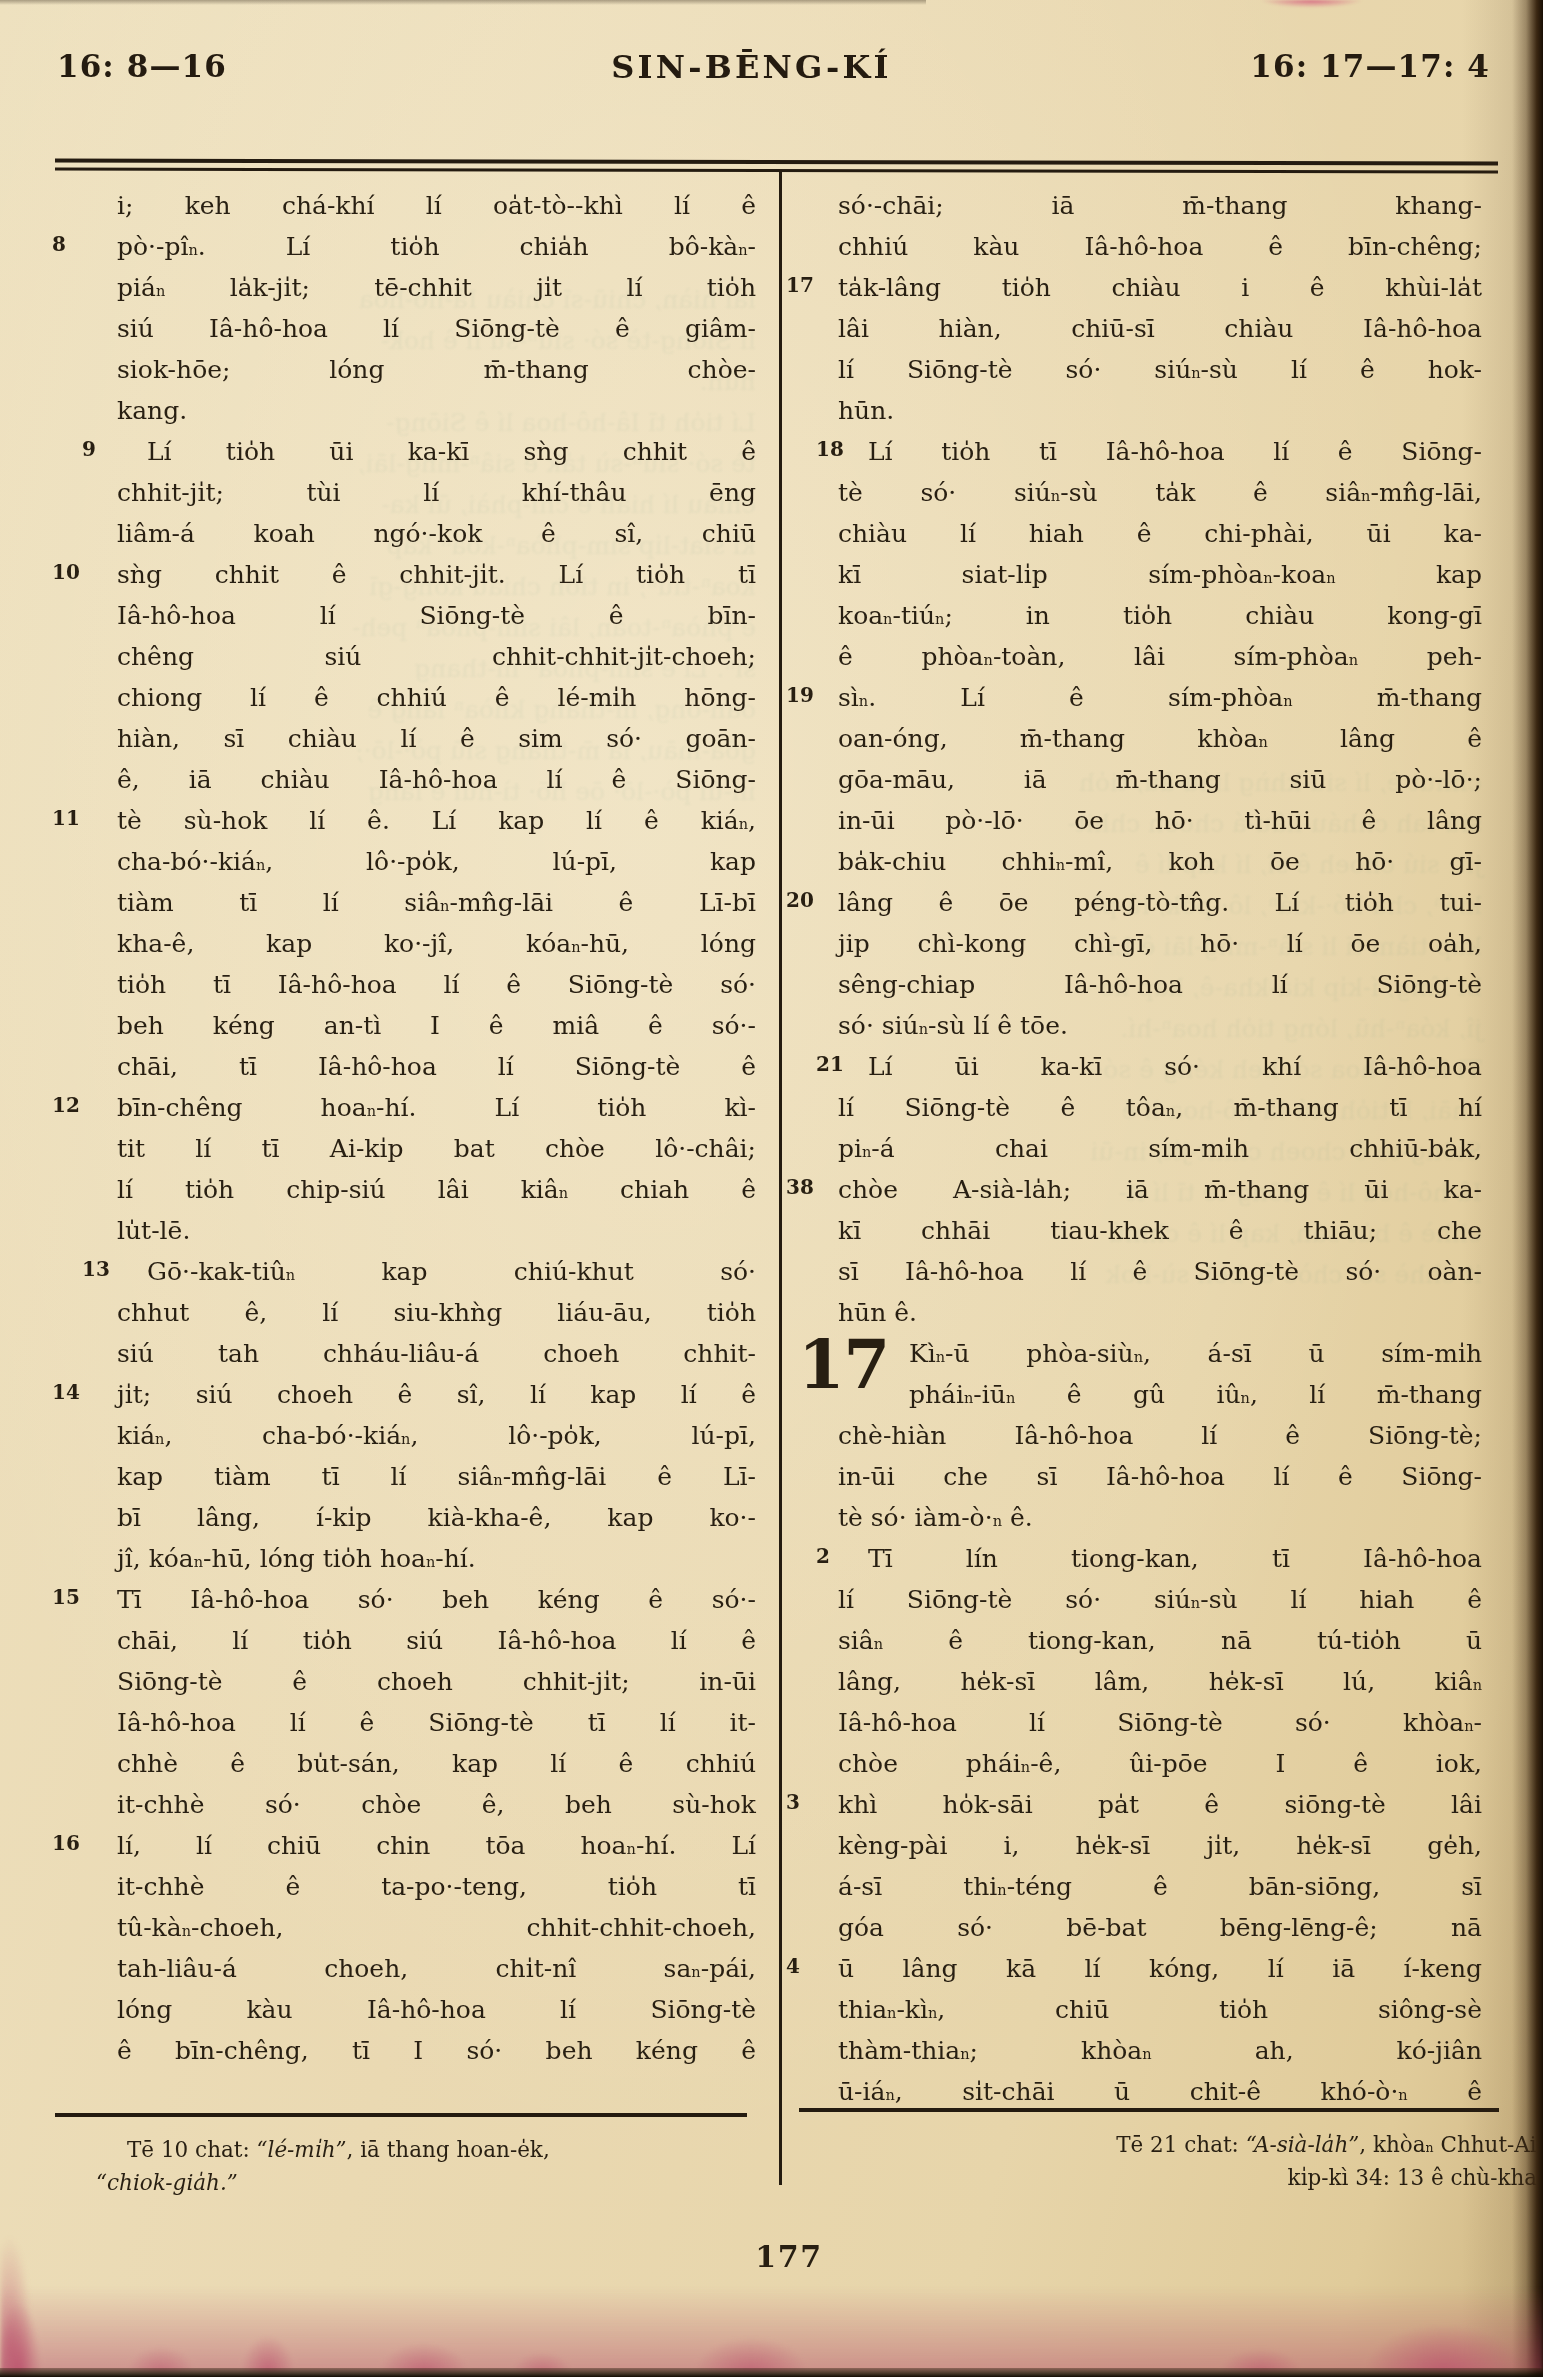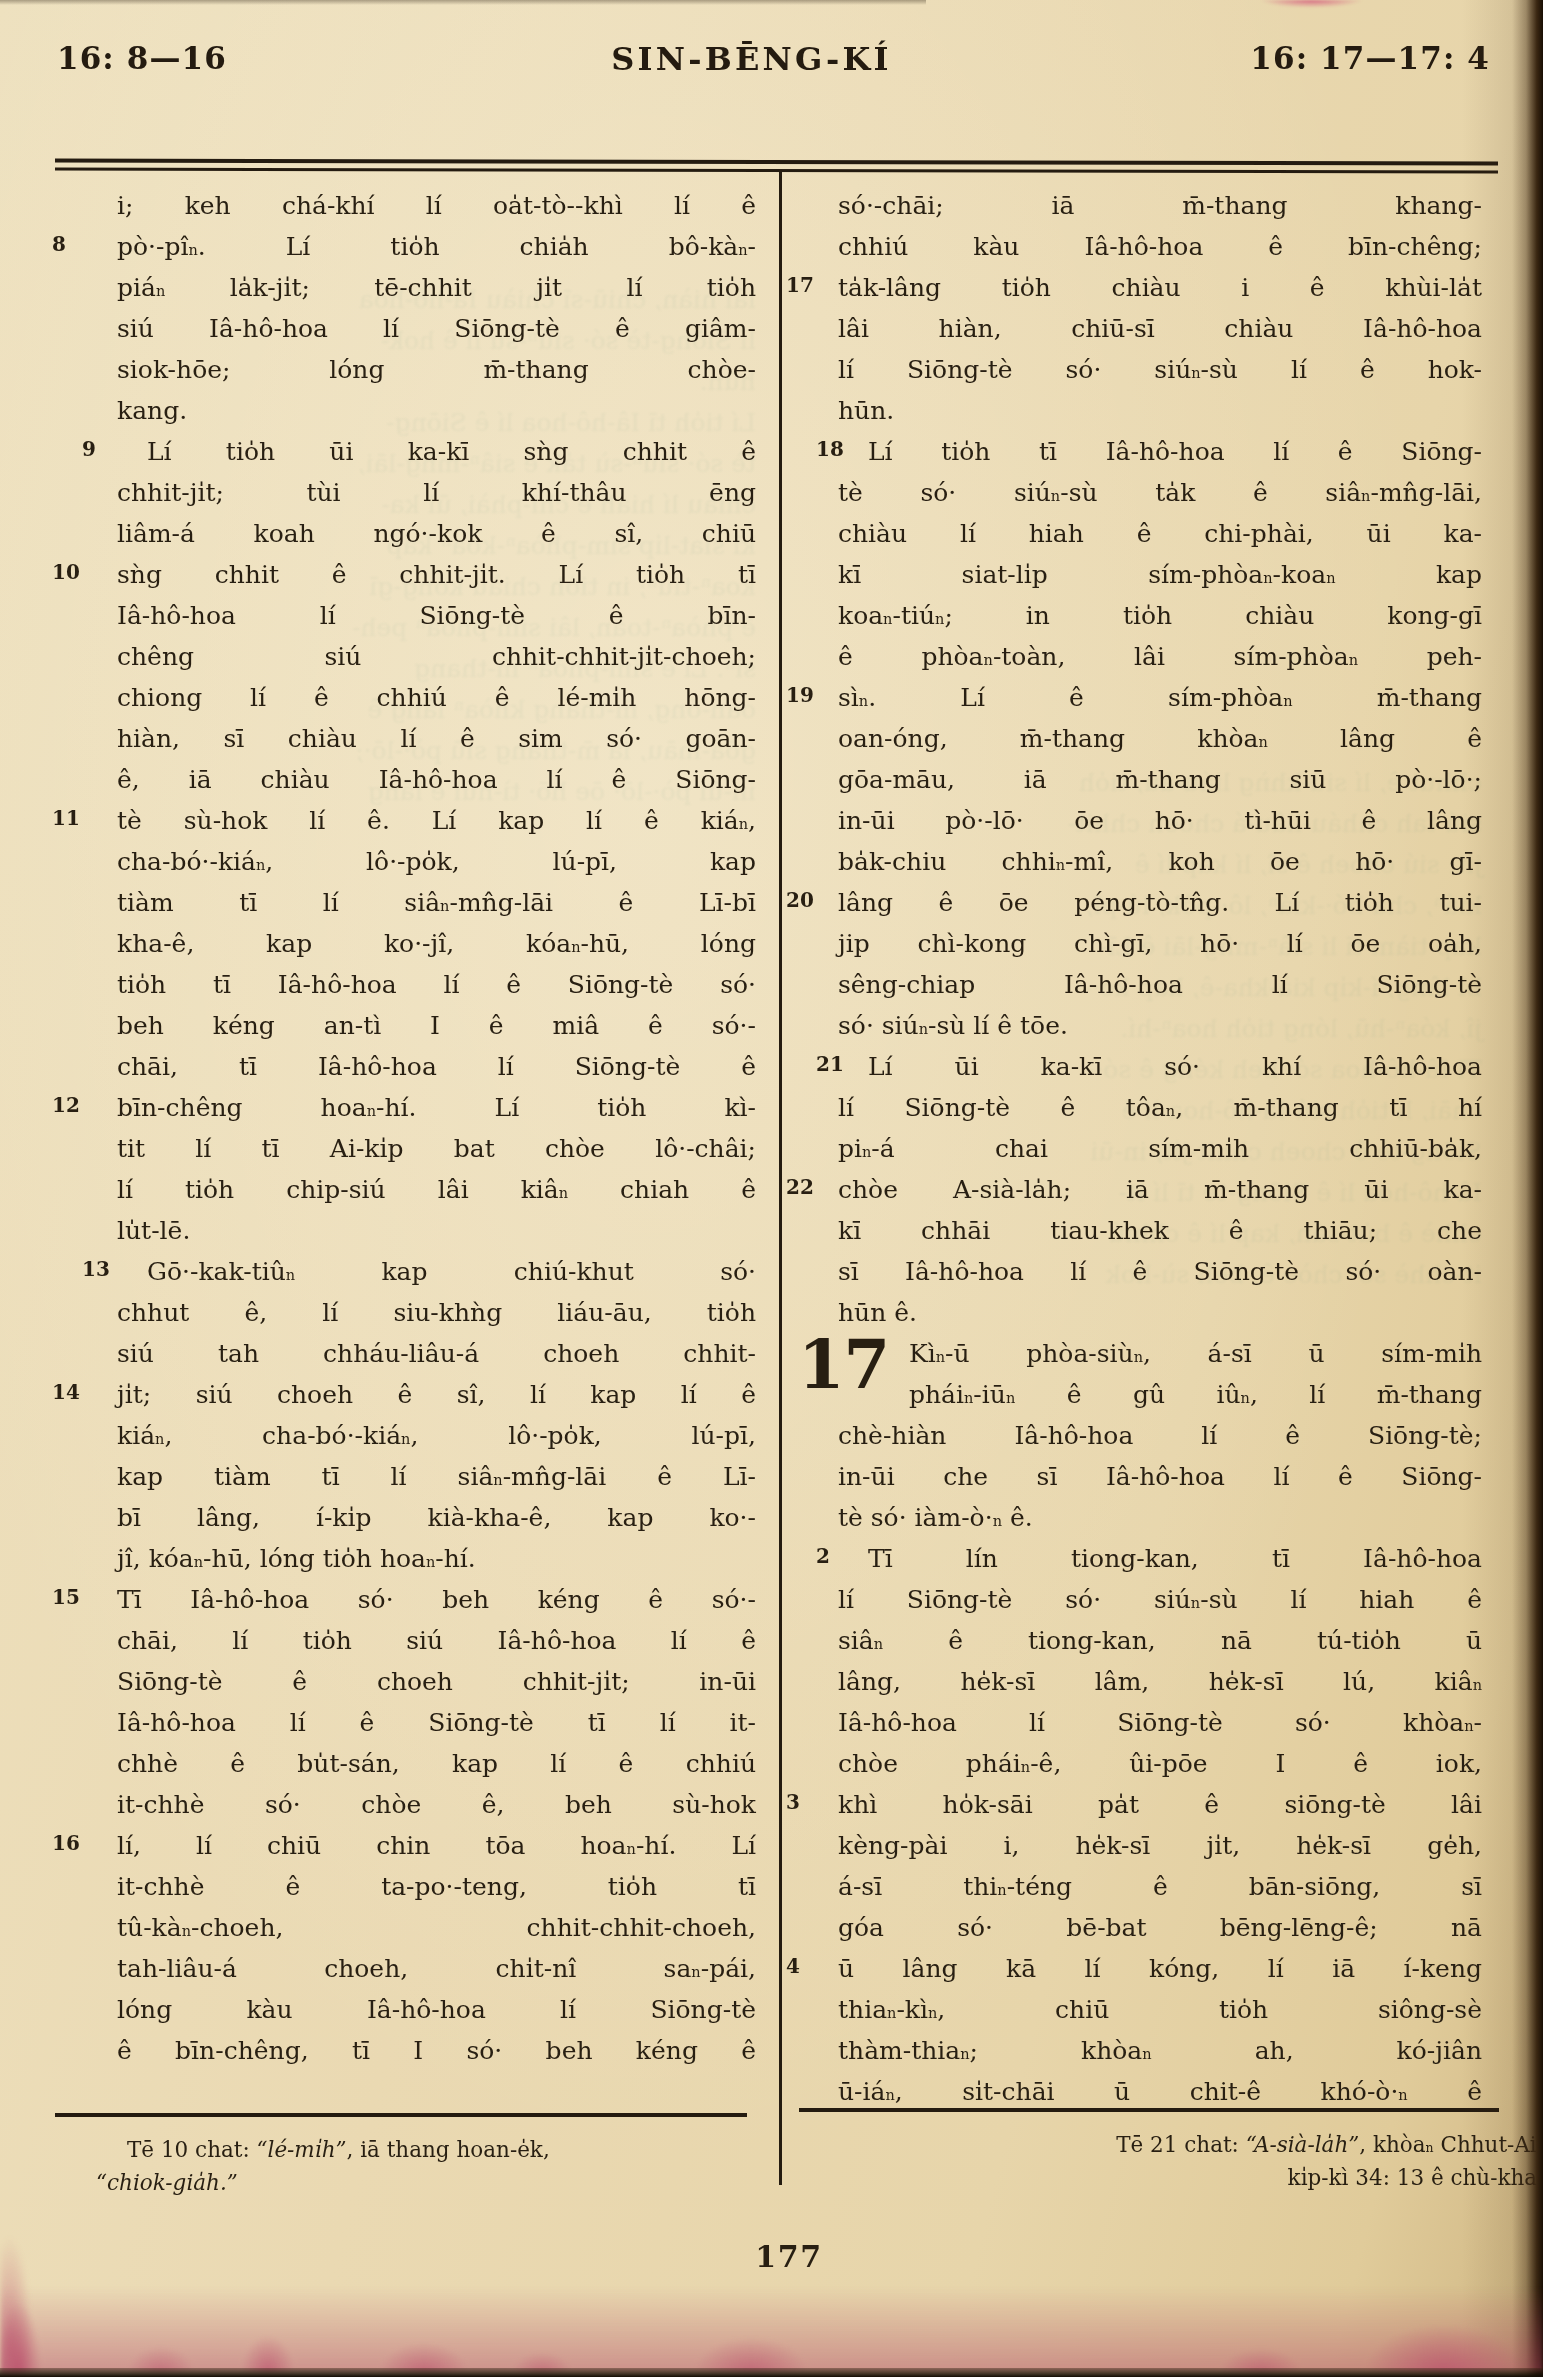--- a/index.html
+++ b/index.html
@@ -1,21 +1,21 @@
 <!DOCTYPE html>
 <html style="font-size:8.6px"><head>
 <meta charset="utf-8">
 <style>
   html,body{margin:0;padding:0;background:#6b6254;}
   .page{position:relative;width:1543px;height:2377px;overflow:hidden;
     font-family:"DejaVu Serif","Liberation Serif",serif;color:#281f12;
     background:
       radial-gradient(ellipse at 42% 32%, rgba(255,252,238,.32), rgba(255,252,238,0) 62%),
       linear-gradient(104deg,#eee1bf 0%,#ead9b2 42%,#e7d5aa 72%,#e0cb9a 90%,#cfb683 100%);}
-  .hdr{position:absolute;top:40px;font-weight:bold;font-size:31px;letter-spacing:1.1px;color:#241b10;}
+  .hdr{position:absolute;top:48px;font-weight:bold;font-size:31px;letter-spacing:1.1px;color:#241b10;}
   .hdr-left{left:57px;}
   .hdr-center{left:0;width:1503px;text-align:center;letter-spacing:3.2px;font-size:32px;}
   .hdr-right{right:53px;}
   .rule{position:absolute;background:#241b10;}
   .rule1{top:160px;left:55px;width:1443px;height:3.8px;transform:rotate(.12deg);}
   .rule2{top:169px;left:55px;width:1443px;height:2.7px;transform:rotate(.12deg);}
   .divider{position:absolute;left:779px;top:172px;width:2.7px;height:2013px;background:#241b10;}
   .col{position:absolute;top:185px;font-size:25px;}
   .col-left{left:117px;width:639px;}
   .col-right{left:838px;width:644px;}
@@ -179,21 +179,21 @@
       <div class="line j">gōa-māu, iā m̄-thang siū pò·-lō·;</div>
       <div class="line j">in-ūi pò·-lō· ōe hō· tì-hūi ê lâng</div>
       <div class="line j">ba̍k-chiu chhi<sup class="pn">n</sup>-mî, koh ōe hō· gī-</div>
       <div class="line j"><span class="vnum">20</span>lâng ê ōe péng-tò-tn̂g. Lí tio̍h tui-</div>
       <div class="line j">jip chì-kong chì-gī, hō· lí ōe oa̍h,</div>
       <div class="line j">sêng-chiap Iâ-hô-hoa lí Siōng-tè</div>
       <div class="line">só· siú<sup class="pn">n</sup>-sù lí ê tōe.</div>
       <div class="line j ind"><span class="vnum">21</span>Lí ūi ka-kī só· khí Iâ-hô-hoa</div>
       <div class="line j">lí Siōng-tè ê tôa<sup class="pn">n</sup>, m̄-thang tī hí</div>
       <div class="line j">pi<sup class="pn">n</sup>-á chai sím-mi̍h chhiū-ba̍k,</div>
-      <div class="line j"><span class="vnum">22</span>chòe A-sià-la̍h; iā m̄-thang ūi ka-</div>
+      <div class="line j"><span class="vnum">38</span>chòe A-sià-la̍h; iā m̄-thang ūi ka-</div>
       <div class="line j">kī chhāi tiau-khek ê thiāu; che</div>
       <div class="line j">sī Iâ-hô-hoa lí ê Siōng-tè só· oàn-</div>
       <div class="line">hūn ê.</div>
       <div class="line j pad"><span class="chapnum">17</span>Kì<sup class="pn">n</sup>-ū phòa-siù<sup class="pn">n</sup>, á-sī ū sím-mi̍h</div>
       <div class="line j pad">phái<sup class="pn">n</sup>-iū<sup class="pn">n</sup> ê gû iû<sup class="pn">n</sup>, lí m̄-thang</div>
       <div class="line j">chè-hiàn Iâ-hô-hoa lí ê Siōng-tè;</div>
       <div class="line j">in-ūi che sī Iâ-hô-hoa lí ê Siōng-</div>
       <div class="line">tè só· iàm-ò·<sup class="pn">n</sup> ê.</div>
       <div class="line j ind"><span class="vnum">2</span>Tī lín tiong-kan, tī Iâ-hô-hoa</div>
       <div class="line j">lí Siōng-tè só· siú<sup class="pn">n</sup>-sù lí hiah ê</div>

